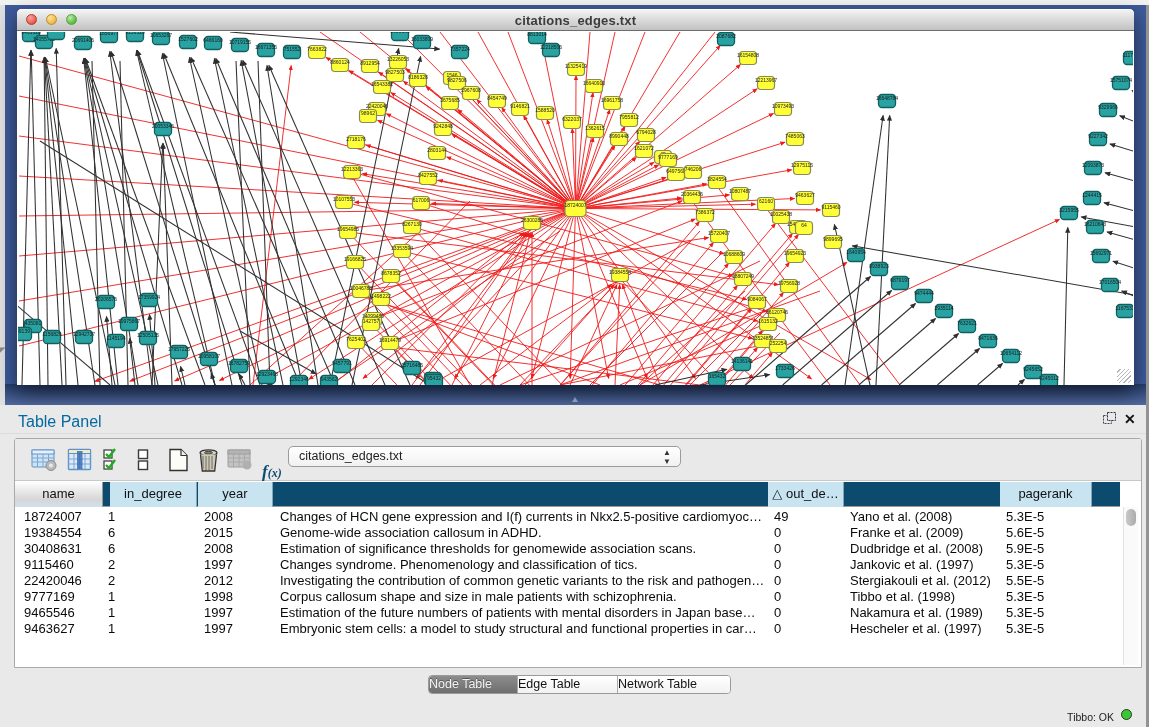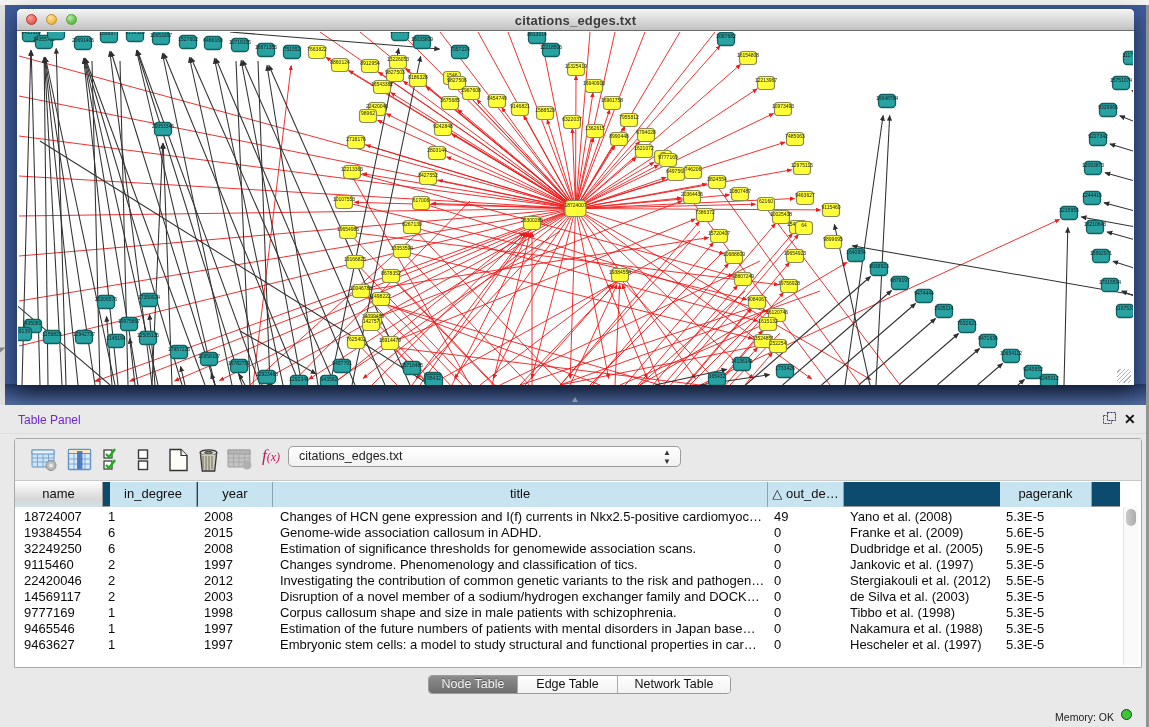--- a/index.html
+++ b/index.html
@@ -17,21 +17,21 @@
 #title{position:absolute;left:0;right:0;top:4px;text-align:center;font-size:13px;font-weight:bold;color:#3c3c3c;letter-spacing:.2px}
 .tl{position:absolute;top:5px;width:11px;height:11px;border-radius:50%}
 #tl1{left:9px;background:radial-gradient(circle at 35% 30%,#f7a39b,#ec6b60 55%,#d5362a);border:1px solid #b43b30}
 #tl2{left:29px;background:radial-gradient(circle at 35% 30%,#fbe2a0,#f5c04f 55%,#dd9b28);border:1px solid #c08e2c}
 #tl3{left:49px;background:radial-gradient(circle at 35% 30%,#c1eab2,#6cc553 55%,#3da428);border:1px solid #57a33c}
 #gwrap{position:absolute;left:1px;top:23px;width:1115px;height:353px;background:#fff;overflow:hidden}
 #rgrip{position:absolute;right:3px;bottom:2px;width:14px;height:14px;background:repeating-linear-gradient(135deg,transparent,transparent 2px,#b5b5b5 2px,#b5b5b5 3px)}
 
 #tpanel{position:absolute;left:0;top:405px;width:1146px;height:322px;background:#e9e9e9}
 #tphead{position:absolute;left:0;top:0;width:100%;height:29px;background:#e9e9e9;border-bottom:1px solid #dcdcdc}
-#tphead .t{position:absolute;left:18px;top:8px;font-size:12px;color:#6d28d9}
+#tphead .t{position:absolute;left:18px;top:8px;font-size:16px;color:#0369a1}
 #floatico{position:absolute;left:1103px;top:7px;width:13px;height:13px}
 #closeico{position:absolute;left:1124px;top:6px;font-size:14px;font-weight:bold;color:#111}
 #tbox{position:absolute;left:14px;top:33px;width:1128px;height:230px;background:#fff;border:1px solid #a9a9a9;border-radius:3px 3px 0 0}
 #tbar{position:absolute;left:0;top:0;width:100%;height:42px;background:#e9e9e9;border-bottom:1px solid #c8c8c8}
 .ic{position:absolute;top:9px}
 #combo{position:absolute;left:273px;top:7px;width:393px;height:21px;background:linear-gradient(#ffffff,#f1f1f1);border:1px solid #9b9b9b;border-radius:5px;font-size:12.5px;color:#1d1d1d;line-height:19px;padding-left:10px}
 #combo .ar{position:absolute;right:9px;top:1px;font-size:8px;color:#333;line-height:9px}
 
 #thead{position:absolute;left:0;top:43px;width:1105px;height:25px;background:#0c4a6e;border-bottom:1px solid #9a9a9a}
 .hc{position:absolute;top:0;height:25px;background:#c8e4f1;border-right:1px solid #87a6b5;font-size:13px;color:#111;text-align:center;line-height:24px}
@@ -44,21 +44,21 @@
 #hc7{left:985px;width:92px}
 #tdata{position:absolute;left:0;top:69px;width:1105px;height:159px;overflow:hidden;background:#fff}
 #tdata table{border-collapse:collapse;width:1105px;table-layout:fixed}
 #tdata td{font-size:13px;color:#0a0a0a;height:16px;padding:0;white-space:nowrap;overflow:hidden}
 #tdata td.c1{width:88px;padding-left:9px}#tdata td.c2{width:95px;padding-left:5px}#tdata td.c3{width:75px;padding-left:6px}
 #tdata td.c4{width:495px;padding-left:7px}#tdata td.c5{width:76px;padding-left:6px}#tdata td.c6{width:156px;padding-left:6px}#tdata td.c7{padding-left:6px}
 #vscroll{position:absolute;right:3px;top:68px;width:15px;height:158px;background:#fafafa;border-left:1px solid #e3e3e3}
 #vthumb{position:absolute;left:2px;top:2px;width:10px;height:17px;background:linear-gradient(90deg,#c9c9c9,#ababab);border-radius:6px}
 
 #tabs{position:absolute;left:428px;top:270px;height:19px;display:flex;border:1px solid #9a9a9a;border-radius:4px;overflow:hidden;background:#fff}
-.tab{font-size:12.5px;line-height:17px;text-align:center;color:#111;background:linear-gradient(#fff,#f2f2f2);border-right:1px solid #aaa}
+.tab{font-size:12.5px;line-height:17px;text-align:left;color:#111;background:linear-gradient(#fff,#f2f2f2);border-right:1px solid #aaa}
 .tab.w1{width:89px}.tab.w2{width:100px}.tab.w3{width:112px}
 .tab.sel{background:linear-gradient(#8d8d8d,#6e6e6e);color:#f4f4f4;text-shadow:0 -1px 0 #555}
 .tab:last-child{border-right:none}
 #mem{position:absolute;right:32px;top:306px;font-size:10.5px;color:#222}
 #memdot{position:absolute;right:14px;top:304px;width:11px;height:11px;border-radius:50%;background:#3fc438;border:1px solid #1d401c}
 </style></head>
 <body>
 <div id="stage">
 <div id="topstrip"></div>
     <div id="leftstrip"></div>
@@ -640,28 +640,27 @@
             <ellipse cx="12.5" cy="4.8" rx="4" ry="1.3" fill="#8f8c7e" stroke="#333"></ellipse>
             <path d="M4.5 6.5l1.8 16.5h12.4l1.8-16.5" fill="#cdc9b8" stroke="#333" stroke-width="1.3"></path>
             <path d="M7 8v13M10 8v14M13 8v14M16 8v13" stroke="#6f6c60" fill="none"></path>
           </svg>
       <svg class="ic" style="left:212px" width="26" height="24" viewBox="0 0 26 24">
             <rect x="1" y="2" width="22" height="17" rx="1" fill="#c3c3c3" stroke="#9e9e9e"></rect>
             <rect x="1" y="2" width="22" height="4" fill="#b4b4b4" stroke="#9e9e9e"></rect>
             <path d="M1 10h22M1 14h22M6.5 6v13M12 6v13M17.5 6v13" stroke="#a8a8a8" fill="none"></path>
             <circle cx="20" cy="17" r="4.5" fill="#b0b0b0"></circle>
           </svg>
-      <span class="ic" style="left:247px;top:7px;font-family:'Liberation Serif',serif;font-style:italic;font-size:17px;font-weight:normal;color:#be185d">f<span style="font-size:12px">(x)</span></span>
+      <span class="ic" style="left:247px;top:23px;font-family:'Liberation Serif',serif;font-style:italic;font-size:17px;font-weight:bold;color:#0c4a6e">f<span style="font-size:12px">(x)</span></span>
       <div id="combo">citations_edges.txt<span class="ar">▲<br>▼</span></div>
     </div>
     <div id="thead">
       <div class="hc" id="hc1">name</div>
           <div class="hc" id="hc2">in_degree</div>
           <div class="hc" id="hc3">year</div>
-      <div class="hc" id="hc4">title</div>
           <div class="hc" id="hc5">△ out_de…</div>
       <div class="hc" id="hc7">pagerank</div>
     </div>
     <div id="tdata">
           <table>
             <tbody>
               <tr>
                 <td class="c1">18724007</td>
                 <td class="c2">1</td>
                 <td class="c3">2008</td>
@@ -673,26 +672,26 @@
 <tr>
                 <td class="c1">19384554</td>
                 <td class="c2">6</td>
                 <td class="c3">2015</td>
                 <td class="c4">Genome-wide association callosum in ADHD.</td>
                 <td class="c5">0</td>
                 <td class="c6">Franke et al. (2009)</td>
                 <td class="c7">5.6E-5</td>
               </tr>
 <tr>
-                <td class="c1">32249250</td>
+                <td class="c1">30408631</td>
                 <td class="c2">6</td>
                 <td class="c3">2008</td>
                 <td class="c4">Estimation of significance thresholds for genomewide association scans.</td>
                 <td class="c5">0</td>
-                <td class="c6">Dudbridge et al. (2005)</td>
+                <td class="c6">Dudbridge et al. (2008)</td>
                 <td class="c7">5.9E-5</td>
               </tr>
 <tr>
                 <td class="c1">9115460</td>
                 <td class="c2">2</td>
                 <td class="c3">1997</td>
                 <td class="c4">Changes syndrome. Phenomenology and classification of tics.</td>
                 <td class="c5">0</td>
                 <td class="c6">Jankovic et al. (1997)</td>
                 <td class="c7">5.3E-5</td>
@@ -700,44 +699,35 @@
 <tr>
                 <td class="c1">22420046</td>
                 <td class="c2">2</td>
                 <td class="c3">2012</td>
                 <td class="c4">Investigating the contribution of common genetic variants to the risk and pathogen…</td>
                 <td class="c5">0</td>
                 <td class="c6">Stergiakouli et al. (2012)</td>
                 <td class="c7">5.5E-5</td>
               </tr>
 <tr>
-                <td class="c1">14569117</td>
-                <td class="c2">2</td>
-                <td class="c3">2003</td>
-                <td class="c4">Disruption of a novel member of a sodium/hydrogen exchanger family and DOCK…</td>
-                <td class="c5">0</td>
-                <td class="c6">de Silva et al. (2003)</td>
-                <td class="c7">5.3E-5</td>
-              </tr>
-<tr>
                 <td class="c1">9777169</td>
                 <td class="c2">1</td>
                 <td class="c3">1998</td>
                 <td class="c4">Corpus callosum shape and size in male patients with schizophrenia.</td>
                 <td class="c5">0</td>
                 <td class="c6">Tibbo et al. (1998)</td>
                 <td class="c7">5.3E-5</td>
               </tr>
 <tr>
                 <td class="c1">9465546</td>
                 <td class="c2">1</td>
                 <td class="c3">1997</td>
                 <td class="c4">Estimation of the future numbers of patients with mental disorders in Japan base…</td>
                 <td class="c5">0</td>
-                <td class="c6">Nakamura et al. (1988)</td>
+                <td class="c6">Nakamura et al. (1989)</td>
                 <td class="c7">5.3E-5</td>
               </tr>
 <tr>
                 <td class="c1">9463627</td>
                 <td class="c2">1</td>
                 <td class="c3">1997</td>
                 <td class="c4">Embryonic stem cells: a model to study structural and functional properties in car…</td>
                 <td class="c5">0</td>
                 <td class="c6">Hescheler et al. (1997)</td>
                 <td class="c7">5.3E-5</td>
@@ -747,16 +737,16 @@
         </div>
     <div id="vscroll">
           <div id="vthumb"></div>
         </div>
   </div>
   <div id="tabs">
         <div class="tab sel w1">Node Table</div>
         <div class="tab w2">Edge Table</div>
         <div class="tab w3">Network Table</div>
       </div>
-  <div id="mem">Memory: OK</div>
+  <div id="mem">Tibbo: OK</div>
       <div id="memdot"></div>
 </div>
 <div id="rightstrip"></div>
 </div>
 </body></html>

